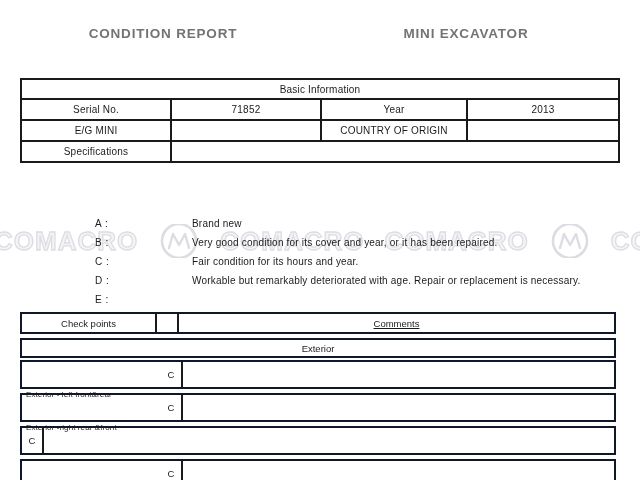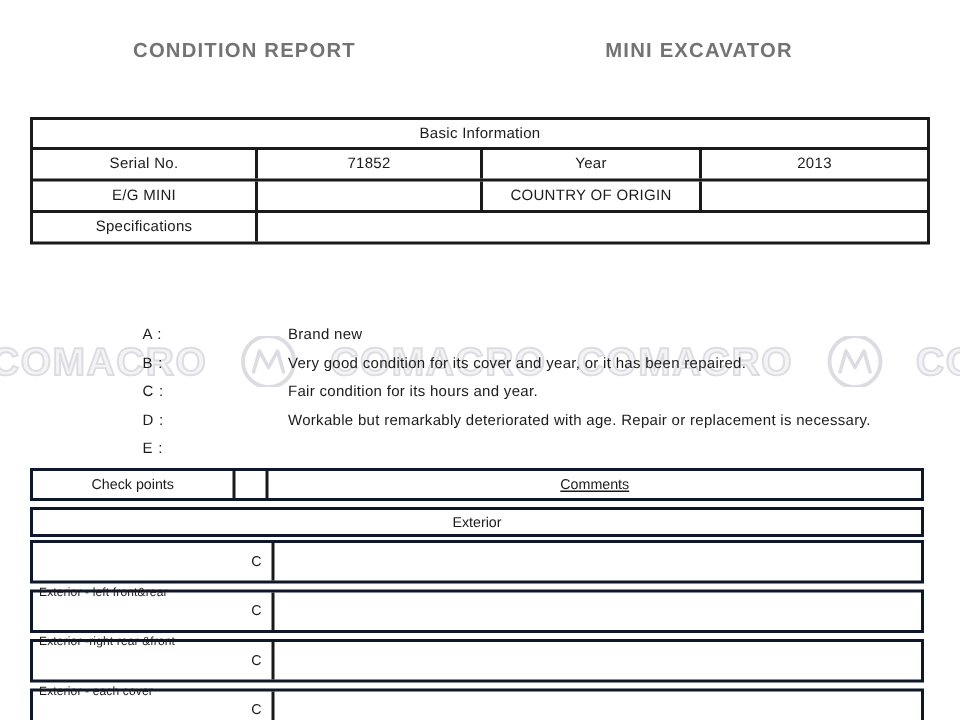--- a/index.html
+++ b/index.html
@@ -149,21 +149,20 @@
       <div class="ct-c1">Exterior - left front&amp;rear</div>
       <div class="ct-c2">C</div>
       <div class="ct-c3"></div>
     </div>
     <div class="ct-box ct-row">
       <div class="ct-c1">Exterior -right rear &amp;front</div>
       <div class="ct-c2">C</div>
       <div class="ct-c3"></div>
     </div>
     <div class="ct-box ct-row">
-      <div class="ct-c1">Exterior - each cover</div>
       <div class="ct-c2">C</div>
       <div class="ct-c3"></div>
     </div>
     <div class="ct-box ct-row">
       <div class="ct-c1">Other remarks</div>
       <div class="ct-c2">C</div>
       <div class="ct-c3"></div>
     </div>
   </div>
 

